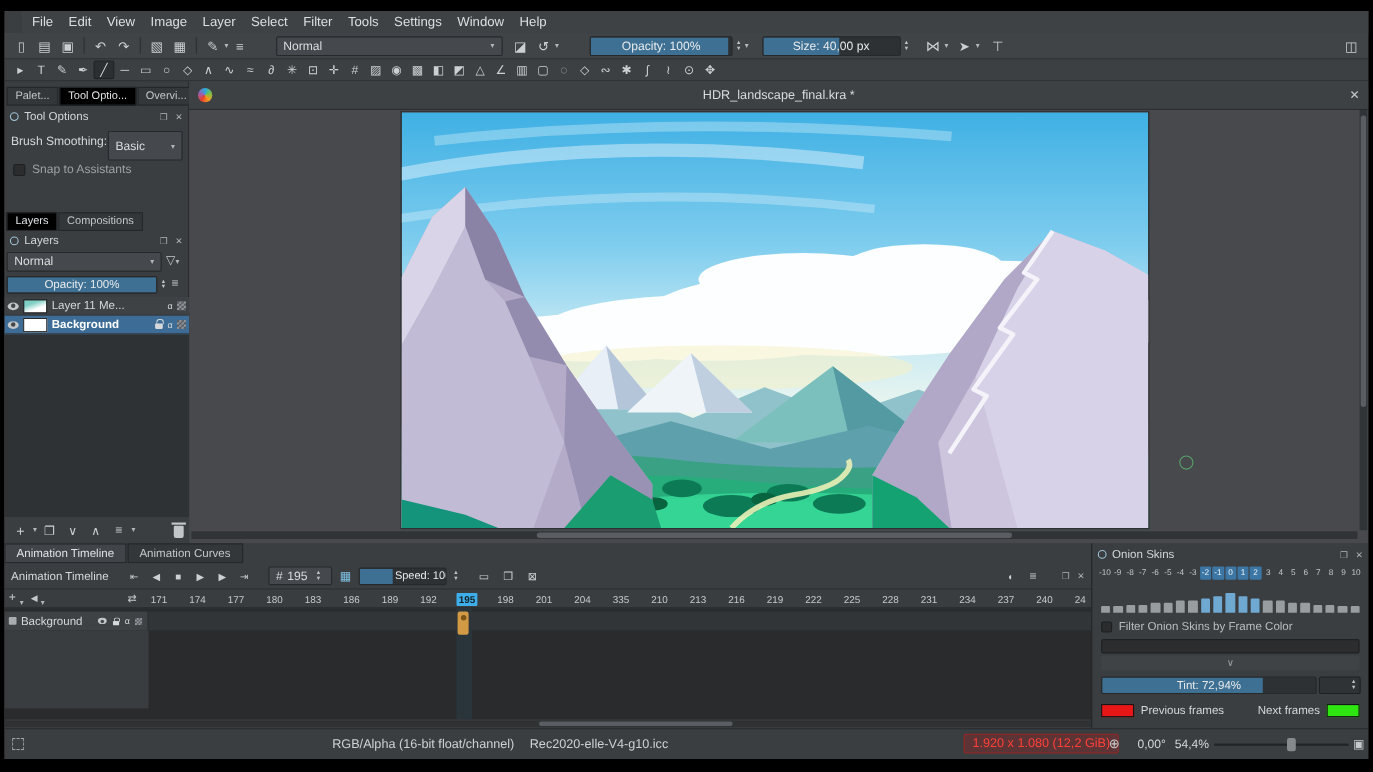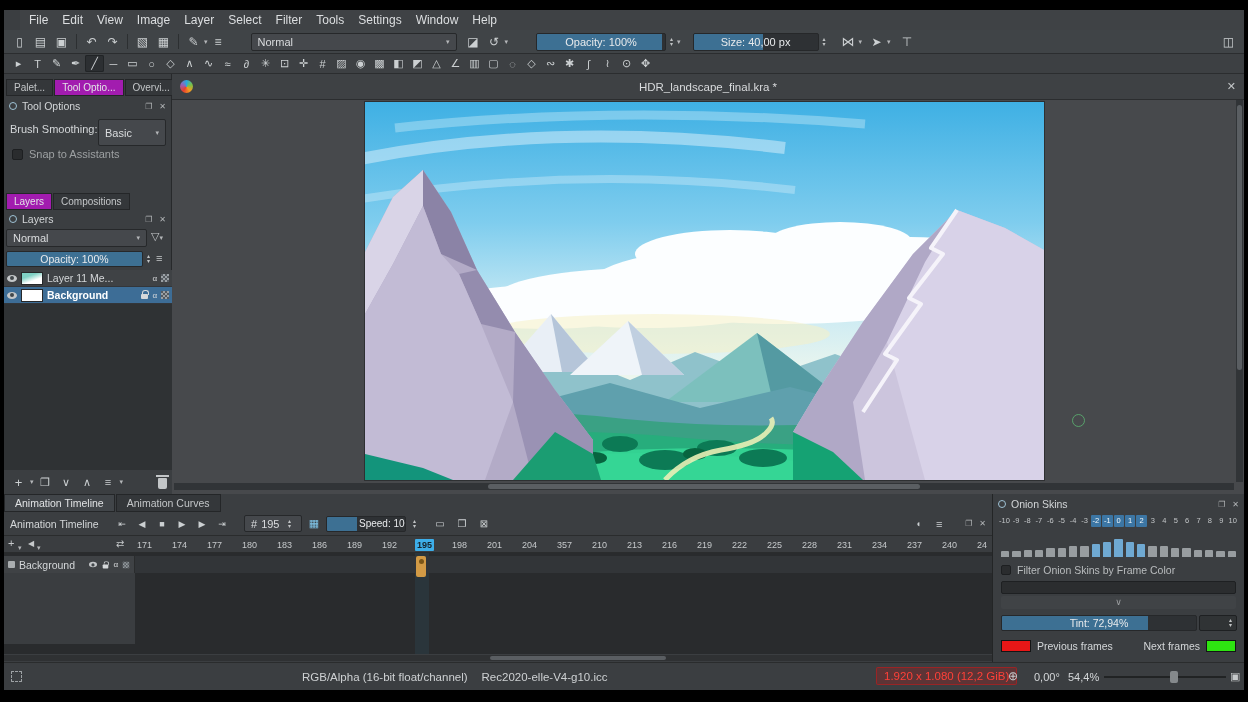--- a/index.html
+++ b/index.html
@@ -34,21 +34,21 @@
   .sliderbox .fill { position:absolute; left:0; top:0; bottom:0; background:#3d7093; }
   .sliderbox .lbl { position:relative; display:block; text-align:center; font-size:11px;
                     line-height:16px; color:#e8eaec; white-space:nowrap; }
   .spin { display:inline-flex; flex-direction:column; justify-content:center; width:11px;
           height:18px; color:#c0c3c5; flex:none; align-items:center; }
   .spin i { font-style:normal; font-size:6px; line-height:5px; }
 
   
   .dock-tab { padding:0 7px; font-size:10px; line-height:15px; background:#34373a;
               border:1px solid #242628; color:#c3c6c8; white-space:nowrap; }
-  .dock-tab.sel { background:#a21caf; color:#e2e4e6; }
+  .dock-tab.sel { background:#000000; color:#e2e4e6; }
   .docker-title { display:flex; align-items:center; gap:5px; padding:0 5px; font-size:10.5px;
                   color:#d2d5d7; height:16px; }
   .dkdot { width:8px; height:8px; border-radius:50%; border:1.5px solid #9fc3d6; flex:none; }
   .dk-btns { margin-left:auto; display:flex; gap:7px; font-size:8px; color:#b2b5b7; }
   .checkbox { width:11px; height:11px; background:#2a2c2e; border:1px solid #1d1f21;
               border-radius:2px; flex:none; }
 
   
   .layer-row { position:relative; height:17px; display:flex; align-items:center;
                background:#3f4245; border-bottom:1px solid #33363a; font-size:10.5px;
@@ -457,21 +457,21 @@
             <span class="fcell">
               <i>198</i>
             </span>
             <span class="fcell">
               <i>201</i>
             </span>
             <span class="fcell">
               <i>204</i>
             </span>
             <span class="fcell">
-              <i>357</i>
+              <i>335</i>
             </span>
             <span class="fcell">
               <i>210</i>
             </span>
             <span class="fcell">
               <i>213</i>
             </span>
             <span class="fcell">
               <i>216</i>
             </span>

